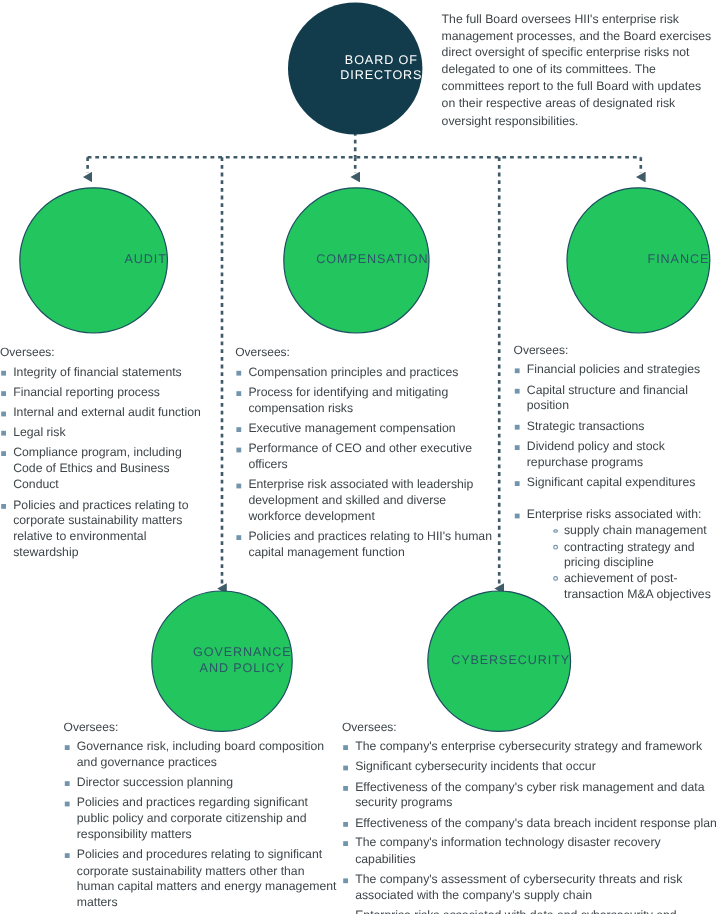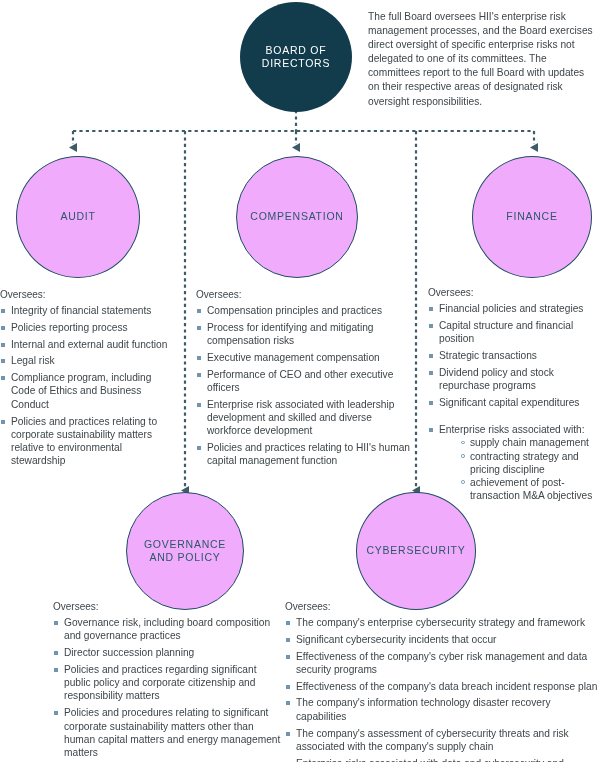--- a/index.html
+++ b/index.html
@@ -32,41 +32,41 @@
     height: 762px;
     pointer-events: none;
   }
 
   
   .node-circle {
     position: absolute;
     border-radius: 50%;
     display: flex;
     align-items: center;
-    justify-content: center;
+    justify-content: flex-end;
     text-align: center;
     box-sizing: border-box;
   }
   .node-circle .node-label {
     font-size: 10.5px;
     letter-spacing: 0.75px;
     line-height: 13.5px;
     white-space: pre-line;
   }
 
   .board-node {
     background: #123c4c;
     border: none;
   }
   .board-node .node-label {
     color: #ffffff;
   }
 
   .committee-node {
-    background: #f0abfc;
+    background: #22c55e;
     border: 1.6px solid #1c4e60;
   }
   .committee-node .node-label {
     color: #2c5767;
   }
 
   
   #board-description {
     position: absolute;
     font-size: 10.2px;
@@ -165,21 +165,21 @@
 
   <div id="board-description" style="left:368px; top:10px; width:228px;">The full Board oversees HII's enterprise risk management processes, and the Board exercises direct oversight of specific enterprise risks not delegated to one of its committees. The committees report to the full Board with updates on their respective areas of designated risk oversight responsibilities.</div>
 
   <div class="node-circle committee-node" style="left:16px; top:156px; width:124px; height:122px;">
     <span class="node-label">AUDIT</span>
   </div>
   <div class="oversight-block" style="left:0px; top:288px; width:178px;">
     <div class="oversees-heading">Oversees:</div>
     <ul class="bullet-list">
         <li><span class="li-text">Integrity of financial statements</span></li>
-        <li><span class="li-text">Policies reporting process</span></li>
+        <li><span class="li-text">Financial reporting process</span></li>
         <li><span class="li-text">Internal and external audit function</span></li>
         <li><span class="li-text">Legal risk</span></li>
         <li><span class="li-text">Compliance program, including Code of Ethics and Business Conduct</span></li>
         <li><span class="li-text">Policies and practices relating to corporate sustainability matters relative to environmental stewardship</span></li>
       </ul>
   </div>
 
   <div class="node-circle committee-node" style="left:236px; top:156px; width:122px; height:122px;">
     <span class="node-label">COMPENSATION</span>
   </div>

